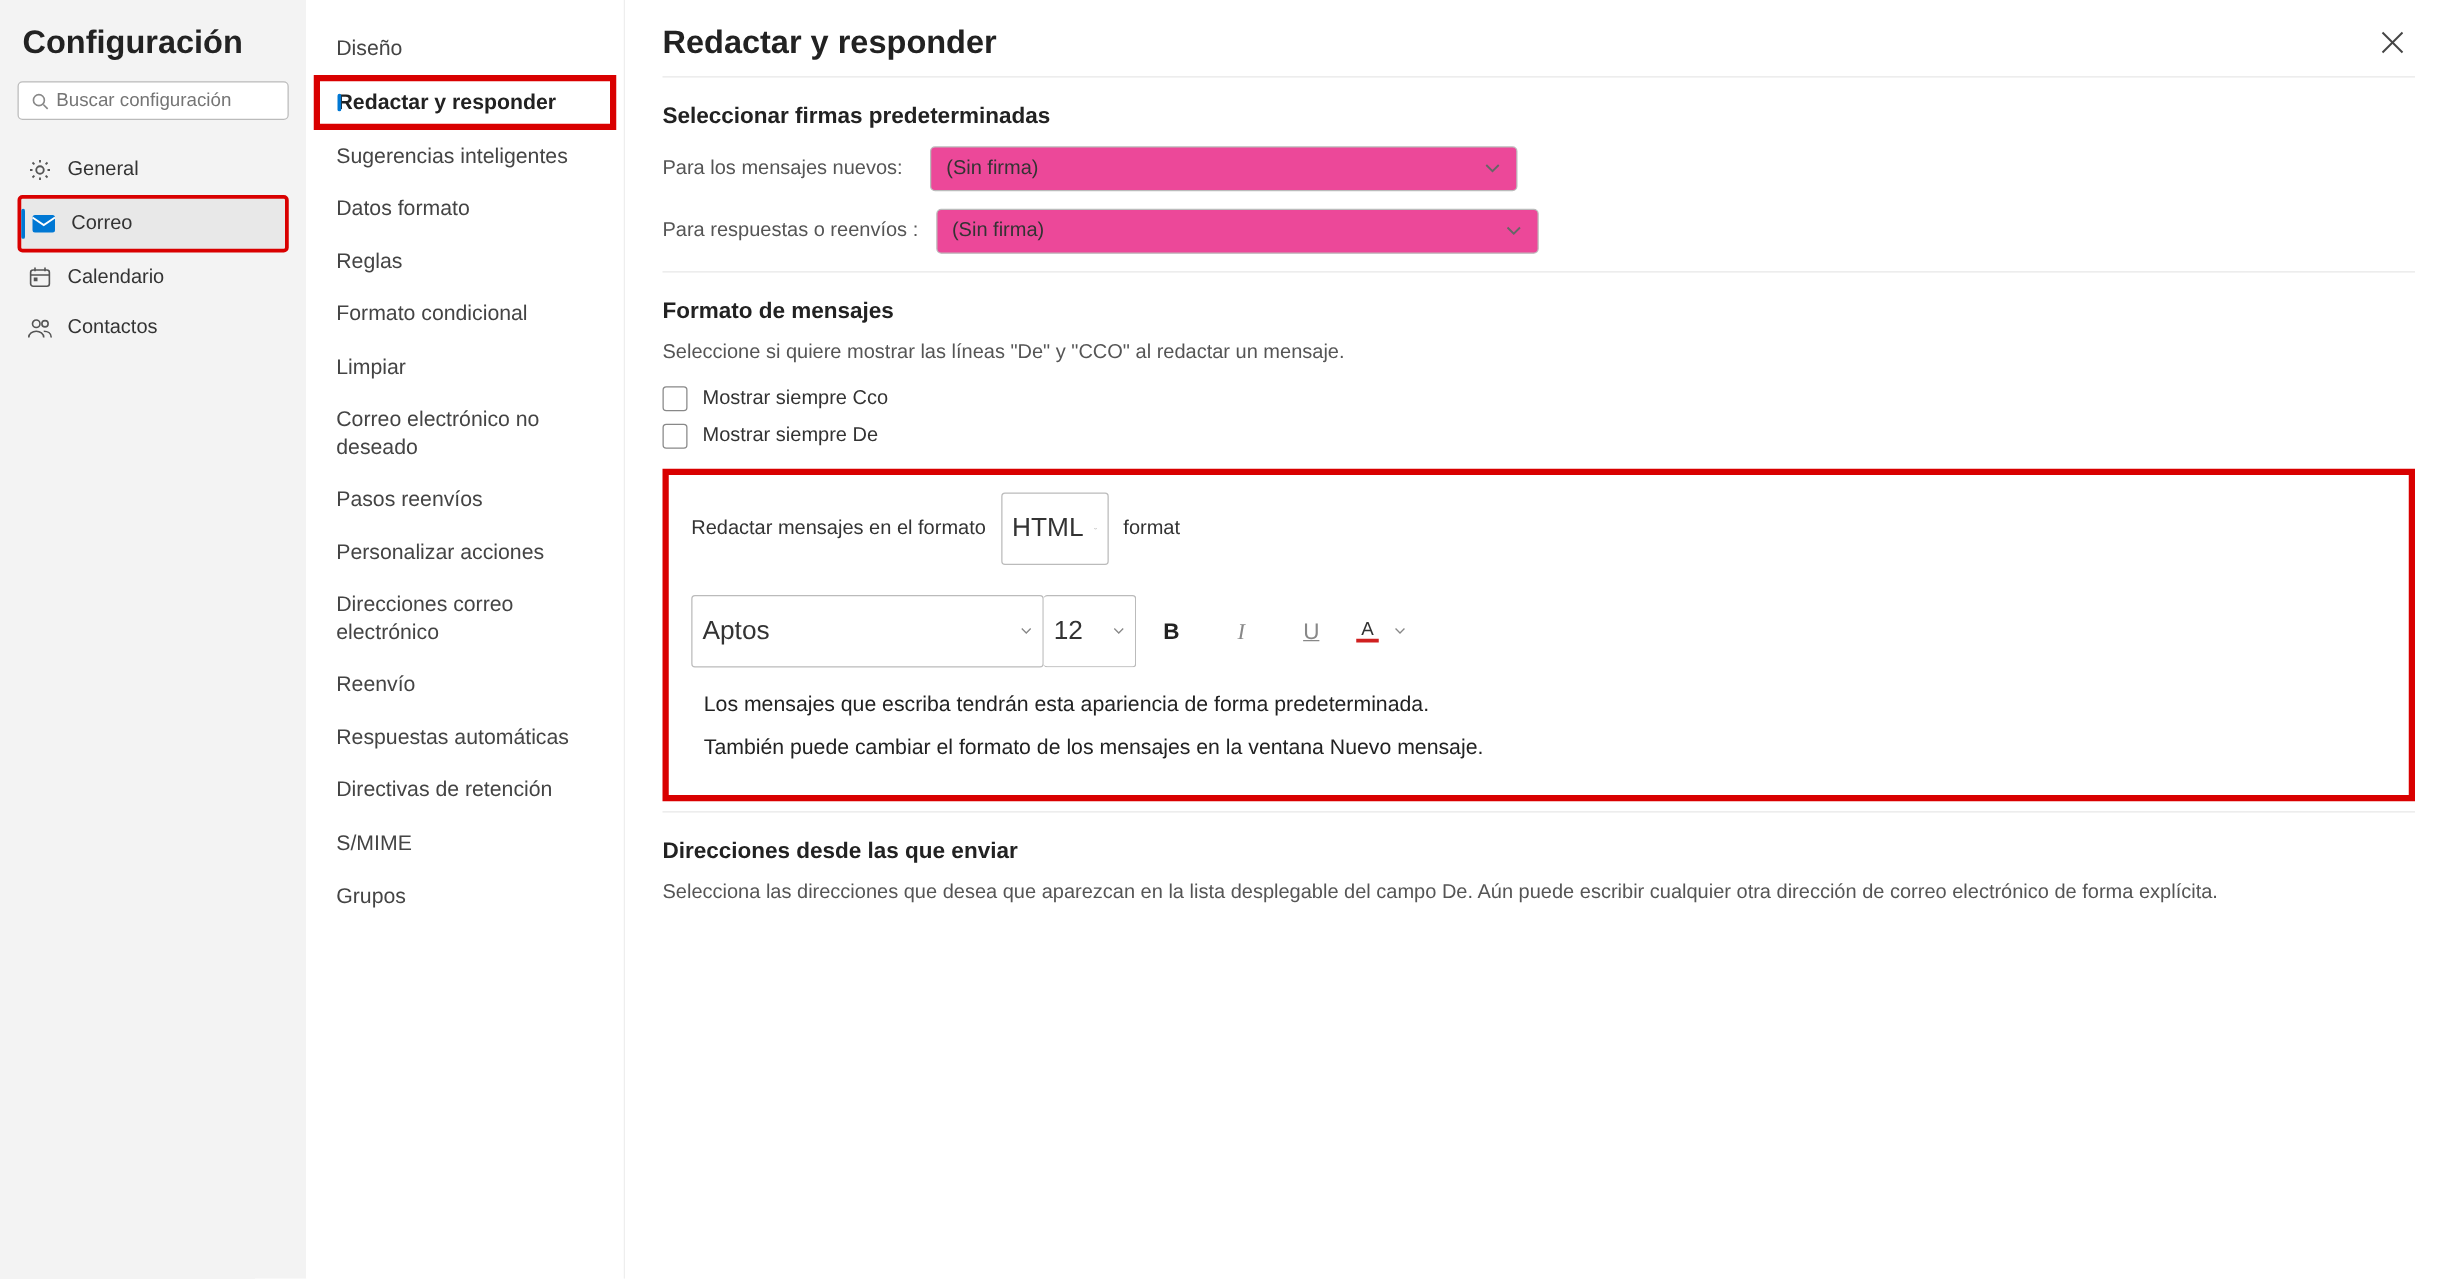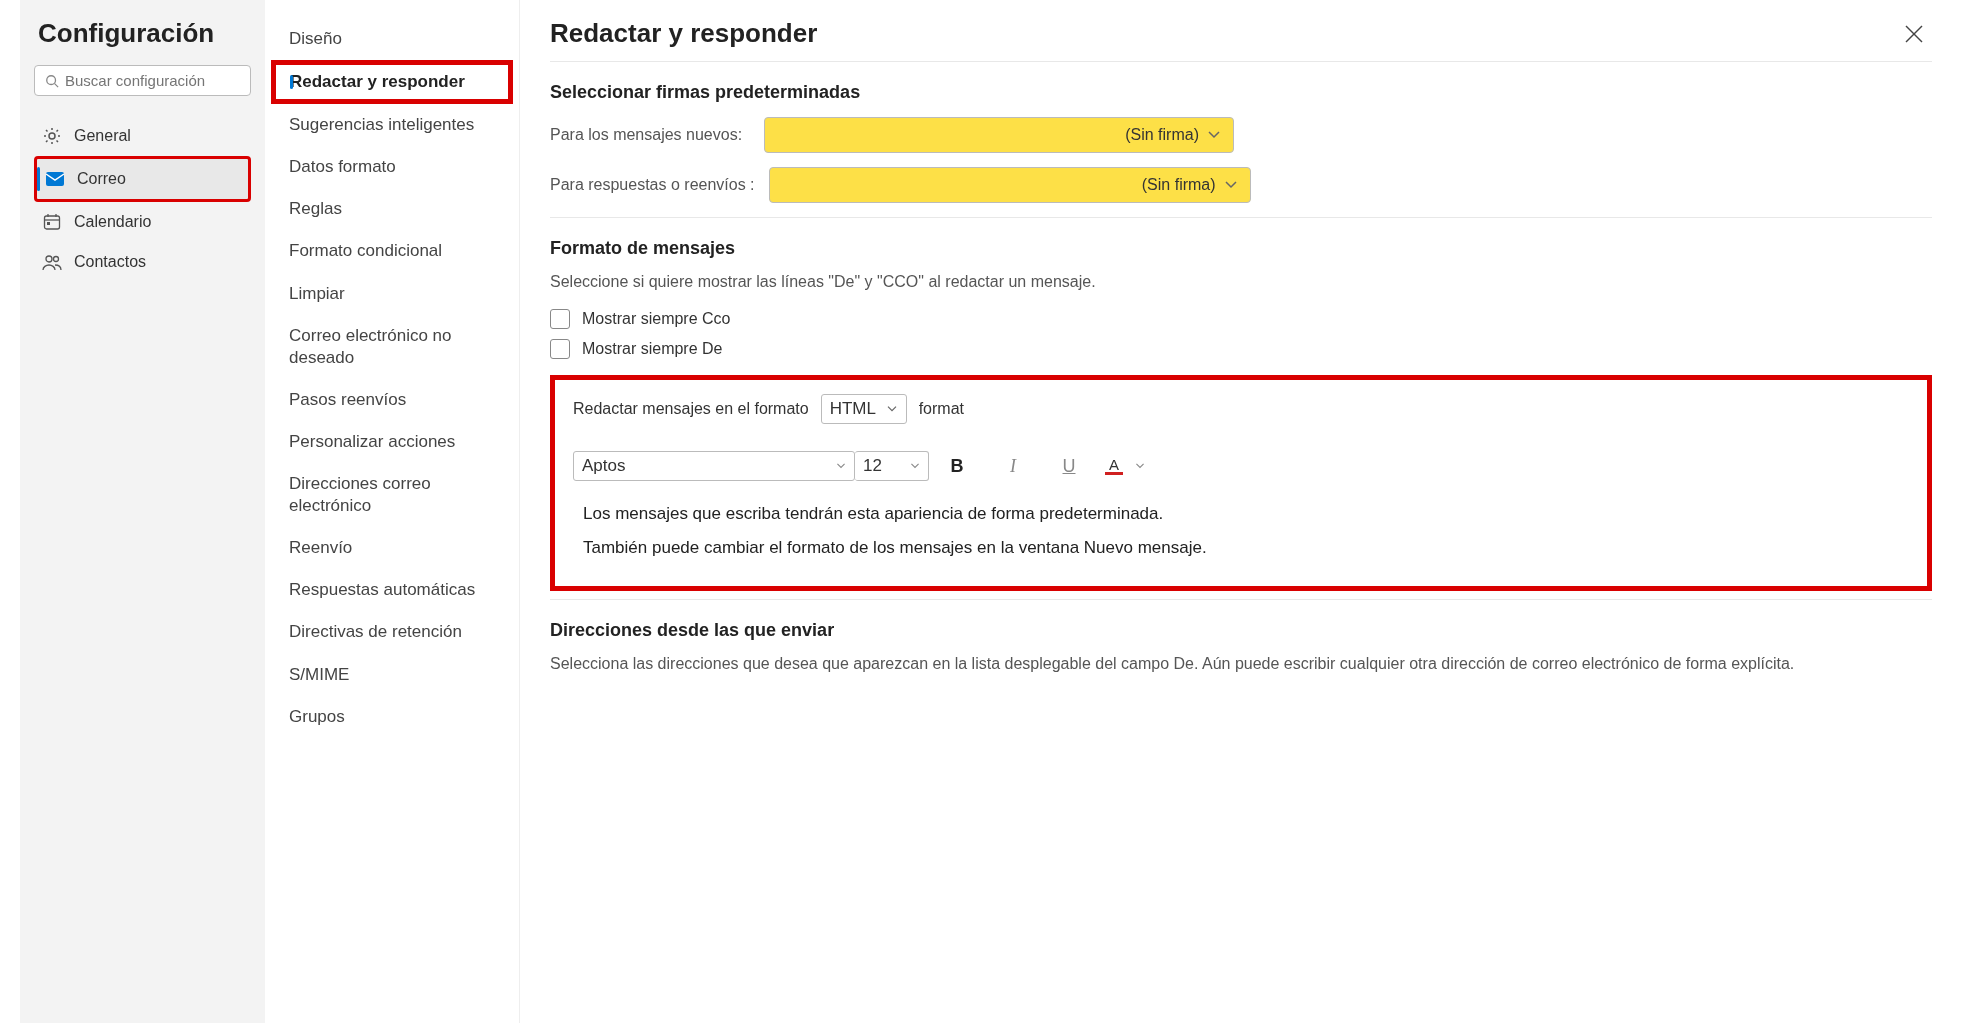--- a/index.html
+++ b/index.html
@@ -1,19 +1,19 @@
 <!DOCTYPE html>
 <html><head>
 <meta charset="utf-8">
 <style>
 * { box-sizing: border-box; margin: 0; padding: 0; }
 body { font-family: 'Segoe UI', Arial, sans-serif; background: #fff; color: #333; display: flex; height: 100vh; overflow: hidden; }
 
 
-.sidebar-left { width: 245px; background: #f3f3f3; padding: 18px 14px; display: flex; flex-direction: column; margin-left: 20px; }
+.sidebar-left { width: 245px; background: #f3f3f3; padding: 18px 14px; display: flex; flex-direction: column; }
 .sidebar-left h1 { font-size: 26px; font-weight: 600; color: #222; margin-bottom: 16px; padding-left: 4px; }
 .search-box { display: flex; align-items: center; border: 1px solid #bbb; border-radius: 4px; padding: 6px 10px; background: #fff; margin-bottom: 20px; }
 .search-box svg { flex-shrink: 0; margin-right: 6px; }
 .search-box input { border: none; outline: none; font-size: 15px; width: 100%; background: transparent; color: #666; }
 .nav-item { display: flex; align-items: center; padding: 10px 8px; font-size: 16px; color: #333; cursor: pointer; border-radius: 4px; position: relative; }
 .nav-item.active { background: #e8e8e8; font-weight: 400; }
 .nav-item.active::before { content: ''; position: absolute; left: 0; top: 8px; bottom: 8px; width: 3px; background: #0078d4; border-radius: 2px; }
 .nav-item .nav-icon { width: 20px; height: 20px; margin-right: 12px; display: flex; align-items: center; justify-content: center; }
 .nav-item.highlighted { border: 3px solid #d90000; }
 
@@ -28,22 +28,22 @@
 .main { flex: 1; padding: 18px 30px; overflow-y: auto; position: relative; }
 .main-header { display: flex; justify-content: space-between; align-items: center; margin-bottom: 12px; }
 .main-header h2 { font-size: 26px; font-weight: 600; color: #222; }
 .close-btn { font-size: 24px; cursor: pointer; color: #666; padding: 4px 8px; }
 .hr { border: none; border-top: 1px solid #e8e8e8; margin: 8px 0 20px 0; }
 
 .section-title { font-size: 18px; font-weight: 600; color: #222; margin: 10px 0 14px 0; }
 .section-sub { font-size: 16px; color: #555; margin-bottom: 18px; }
 .field-row { display: flex; align-items: center; margin-bottom: 14px; gap: 14px; }
 .field-row label { font-size: 16px; color: #555; min-width: 200px; }
-.dropdown { border: 1px solid #bbb; border-radius: 4px; padding: 8px 12px; font-size: 16px; background: #fde047; display: flex; align-items: center; justify-content: flex-end; width: 470px; cursor: pointer; }
-.dropdown-sm { border: 1px solid #bbb; border-radius: 3px; padding: 4px 8px; font-size: 17px; background: #fff; display: flex; align-items: center; justify-content: space-between; cursor: pointer; text-align: right; }
+.dropdown { border: 1px solid #bbb; border-radius: 4px; padding: 8px 12px; font-size: 16px; background: #ec4899; display: flex; align-items: center; justify-content: space-between; width: 470px; cursor: pointer; }
+.dropdown-sm { border: 1px solid #bbb; border-radius: 3px; padding: 16px 8px; font-size: 21px; background: #fff; display: flex; align-items: center; justify-content: space-between; cursor: pointer; text-align: right; }
 .chev { margin-left: 8px; }
 
 .checkbox-row { display: flex; align-items: center; gap: 12px; margin-bottom: 10px; }
 .checkbox { width: 20px; height: 20px; border: 1.5px solid #888; border-radius: 3px; cursor: pointer; }
 .checkbox-row span { font-size: 16px; color: #333; }
 
 .red-box { border: 5px solid #d90000; padding: 14px 18px 14px 18px; margin-top: 16px; }
 .format-line { display: flex; align-items: center; gap: 12px; font-size: 16px; color: #333; margin-bottom: 24px; }
 .font-row { display: flex; align-items: center; gap: 0; margin-bottom: 20px; }
 .font-name { width: 282px; }

